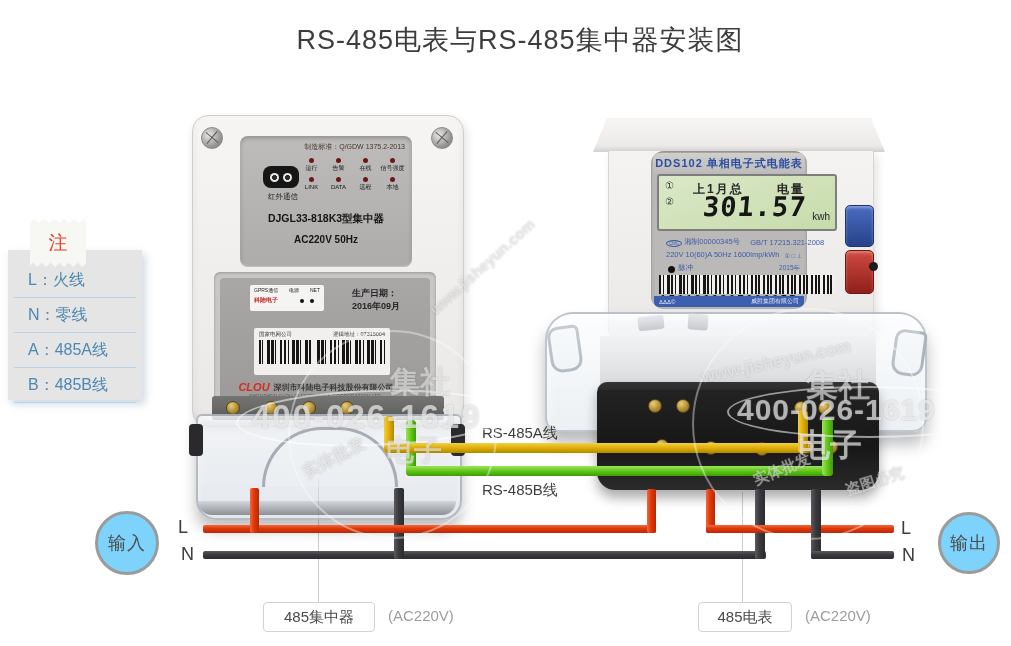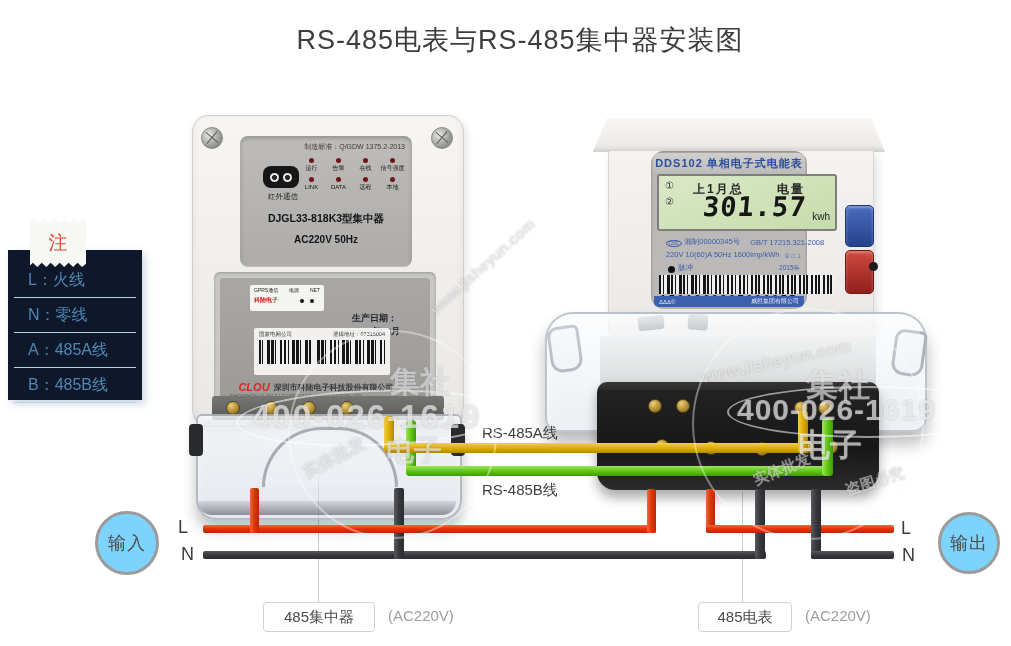--- a/index.html
+++ b/index.html
@@ -4,21 +4,21 @@
 <style>
   html,body{margin:0;padding:0;background:#fff;}
   .canvas{position:relative;width:1011px;height:646px;background:#fff;overflow:hidden;
           font-family:"Liberation Sans",sans-serif;color:#333;padding-left:29px;}
 
   
   .title{position:absolute;top:22px;left:0;right:0;text-align:center;font-size:27px;
          color:#3d3d3d;letter-spacing:1px;}
 
   
-  .note-body{position:absolute;left:8px;top:250px;width:134px;height:150px;background:#0f172a;
+  .note-body{position:absolute;left:8px;top:250px;width:134px;height:150px;background:#e5e5e5;
              box-shadow:3px 4px 8px rgba(110,140,165,.35);}
   .note-rows{position:absolute;left:6px;right:6px;top:13px;}
   .note-row{height:34px;line-height:34px;border-bottom:1px solid #b4d3e8;color:#4e88b2;
             font-size:16px;padding-left:14px;}
   .note-tab{position:absolute;left:30px;top:219px;width:56px;height:48px;background:#f7f7f4;
             display:flex;align-items:center;justify-content:center;font-size:19px;color:#e8432c;
             filter:drop-shadow(1px 2px 2px rgba(90,115,140,.45));
             clip-path:polygon(0 6%,8% 0,16% 9%,25% 0,34% 9%,43% 0,52% 9%,61% 0,70% 9%,79% 0,88% 9%,96% 0,100% 6%,100% 93%,93% 100%,85% 91%,77% 100%,69% 91%,61% 100%,53% 91%,45% 100%,37% 91%,29% 100%,21% 91%,13% 100%,5% 91%,0 97%);}
 
   
@@ -53,27 +53,27 @@
   .c-power{position:absolute;left:0;right:0;top:98px;text-align:center;font-size:10px;font-weight:bold;color:#141414;}
   .c-mid-frame{position:absolute;left:214px;top:272px;width:222px;height:142px;border-radius:6px;
           background:#c8c7c5;box-shadow:inset 0 1px 3px rgba(0,0,0,.25);}
   .c-mid{position:absolute;left:220px;top:278px;width:210px;height:130px;border-radius:4px;
           background:linear-gradient(180deg,#a8a7a5,#9b9a98);}
   .c-gprs{position:absolute;left:30px;top:7px;width:74px;height:26px;background:#f4f4f2;border-radius:2px;padding:2px 4px;box-sizing:border-box;}
   .c-gprs .r1{display:flex;justify-content:space-between;font-size:5px;color:#222;}
   .c-gprs .r2{display:flex;justify-content:space-between;align-items:center;margin-top:3px;}
   .c-gprs .brand{font-size:6px;color:#c9241c;font-weight:bold;}
   .c-gprs .pdot{width:4px;height:4px;border-radius:50%;background:#111;margin-right:6px;}
-  .c-date{position:absolute;left:132px;top:9px;font-size:9px;line-height:13px;color:#26262a;font-weight:bold;margin-top:25px;}
+  .c-date{position:absolute;left:132px;top:9px;font-size:9px;line-height:13px;color:#26262a;font-weight:bold;}
   .c-bar-label{position:absolute;left:34px;top:50px;width:136px;height:47px;background:#f1f0ee;border-radius:2px;
                padding:3px 5px;box-sizing:border-box;}
   .c-bar-top{display:flex;justify-content:space-between;font-size:5.5px;color:#333;}
   .barcode{margin-top:2px;height:24px;
      background:repeating-linear-gradient(90deg,#151515 0 2px,#f1f0ee 2px 3.5px,#151515 3.5px 4.5px,#f1f0ee 4.5px 8px,#151515 8px 11px,#f1f0ee 11px 12.5px);}
-  .c-company{position:absolute;left:10px;right:28px;top:103px;text-align:left;}
+  .c-company{position:absolute;left:10px;right:28px;top:103px;text-align:center;}
   .c-company .row{display:flex;justify-content:center;align-items:center;gap:4px;}
   .clou{color:#d42a20;font-weight:bold;font-size:11px;font-style:italic;}
   .c-cn{font-size:8px;font-weight:bold;color:#3a3a3a;}
   .c-en{font-size:4.5px;color:#555;letter-spacing:.4px;margin-top:1px;}
   .c-term{position:absolute;left:212px;top:396px;width:232px;height:24px;border-radius:3px;
           background:linear-gradient(180deg,#757573,#5c5c5a);}
   .bscrew{position:absolute;width:12px;height:12px;border-radius:50%;border:1px solid #584312;
           background:radial-gradient(circle at 35% 30%,#e8cf7a,#b18d35 55%,#7a5d1d);}
   .c-cover{position:absolute;left:196px;top:414px;width:262px;height:102px;
            border:2px solid rgba(168,174,184,.8);border-radius:6px 6px 20px 20px;

